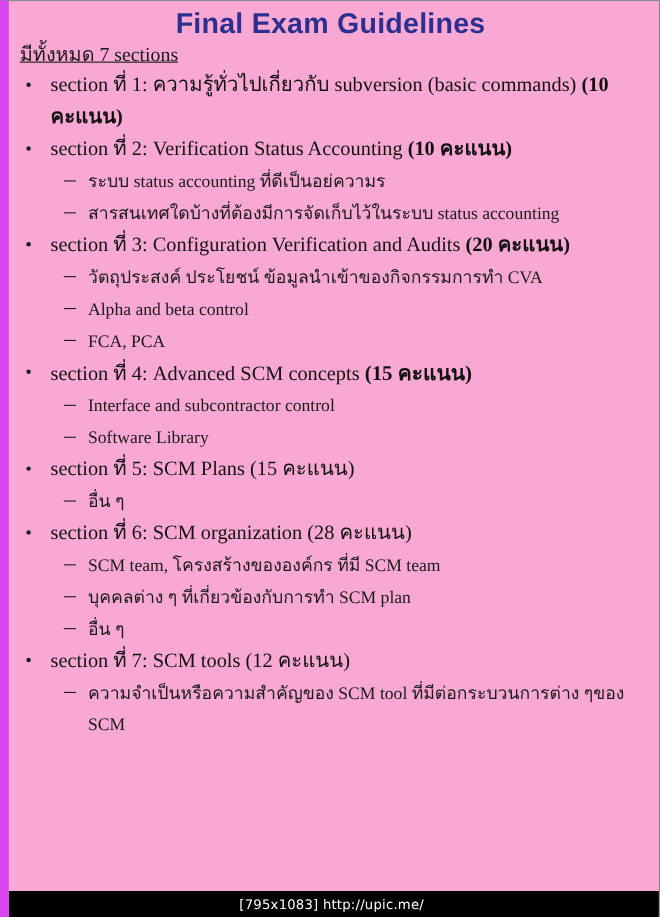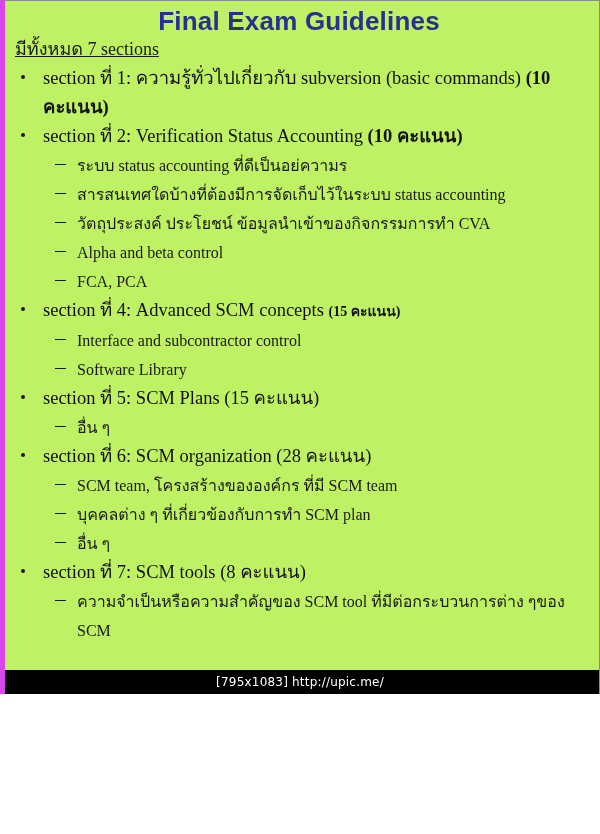--- a/index.html
+++ b/index.html
@@ -10,24 +10,24 @@
   body {
     width: 600px;
     height: 834px;
     overflow: hidden;
     font-family: "Liberation Serif", "DejaVu Serif", serif;
   }
 
   #slide-frame {
     position: relative;
     width: 600px;
-    height: 694px;
+    height: 834px;
     box-sizing: border-box;
-    background: #bef264;
-    border-left: 5px solid #d946ef;
+    background: #f9a8d4;
+    border-left: 8px solid #d946ef;
     border-top: 1px solid #8a8a8a;
     border-right: 1px solid #8a8a8a;
     overflow: hidden;
   }
 
   #slide-body {
     position: absolute;
     left: 0;
     top: 0;
     right: 0;
@@ -89,21 +89,21 @@
   .sec-text {
     display: inline;
   }
 
   .pts-bold {
     font-weight: bold;
   }
 
   .pts-bold-small {
     font-weight: bold;
-    font-size: 14px;
+    font-size: 19px;
   }
 
   ul.lvl2 {
     list-style: none;
     margin: 0;
     padding: 0;
   }
 
   li.sub {
     position: relative;
@@ -159,41 +159,42 @@
       <span class="subheading">มีทั้งหมด 7 sections</span>
     </div>
 
     <ul class="lvl1" id="section-list">
         <li class="sec"><span class="bullet-dot"></span><span class="sec-text">section ที่  1: ความรู้ทั่วไปเกี่ยวกับ subversion (basic commands) </span><span class="pts-bold">(10 คะแนน)</span></li>
         <li class="sec"><span class="bullet-dot"></span><span class="sec-text">section ที่ 2: Verification Status Accounting </span><span class="pts-bold">(10 คะแนน)</span></li>
         <ul class="lvl2">
           <li class="sub"><span class="bullet-dash"></span><span>ระบบ status accounting  ที่ดีเป็นอย่ความร</span></li>
           <li class="sub"><span class="bullet-dash"></span><span>สารสนเทศใดบ้างที่ต้องมีการจัดเก็บไว้ในระบบ status accounting</span></li>
         </ul>
+        <li class="sec"><span class="bullet-dot"></span><span class="sec-text">section ที่ 3: Configuration Verification and Audits </span><span class="pts-bold">(20 คะแนน)</span></li>
         <ul class="lvl2">
           <li class="sub"><span class="bullet-dash"></span><span>วัตถุประสงค์ ประโยชน์ ข้อมูลนำเข้าของกิจกรรมการทำ CVA</span></li>
           <li class="sub"><span class="bullet-dash"></span><span>Alpha and beta control</span></li>
           <li class="sub"><span class="bullet-dash"></span><span>FCA, PCA</span></li>
         </ul>
         <li class="sec"><span class="bullet-dot"></span><span class="sec-text">section ที่  4: Advanced SCM concepts </span><span class="pts-bold-small">(15 คะแนน)</span></li>
         <ul class="lvl2">
           <li class="sub"><span class="bullet-dash"></span><span>Interface and subcontractor control</span></li>
           <li class="sub"><span class="bullet-dash"></span><span>Software Library</span></li>
         </ul>
         <li class="sec"><span class="bullet-dot"></span><span class="sec-text">section ที่ 5: SCM Plans (15 คะแนน)</span></li>
         <ul class="lvl2">
           <li class="sub"><span class="bullet-dash"></span><span>อื่น ๆ</span></li>
         </ul>
         <li class="sec"><span class="bullet-dot"></span><span class="sec-text">section ที่ 6: SCM organization (28 คะแนน)</span></li>
         <ul class="lvl2">
           <li class="sub"><span class="bullet-dash"></span><span>SCM team,  โครงสร้างขององค์กร ที่มี SCM team</span></li>
           <li class="sub"><span class="bullet-dash"></span><span>บุคคลต่าง ๆ ที่เกี่ยวข้องกับการทำ SCM plan</span></li>
           <li class="sub"><span class="bullet-dash"></span><span>อื่น ๆ</span></li>
         </ul>
-        <li class="sec"><span class="bullet-dot"></span><span class="sec-text">section ที่ 7: SCM tools (8 คะแนน)</span></li>
+        <li class="sec"><span class="bullet-dot"></span><span class="sec-text">section ที่ 7: SCM tools (12 คะแนน)</span></li>
         <ul class="lvl2">
           <li class="sub"><span class="bullet-dash"></span><span>ความจำเป็นหรือความสำคัญของ SCM tool ที่มีต่อกระบวนการต่าง ๆของ SCM</span></li>
         </ul>
       </ul>
 
   </div>
 
   <div id="footer-bar">
     <span class="footer-text footer-dims">[795x1083]</span>
     <span class="footer-text">http://upic.me/</span>

